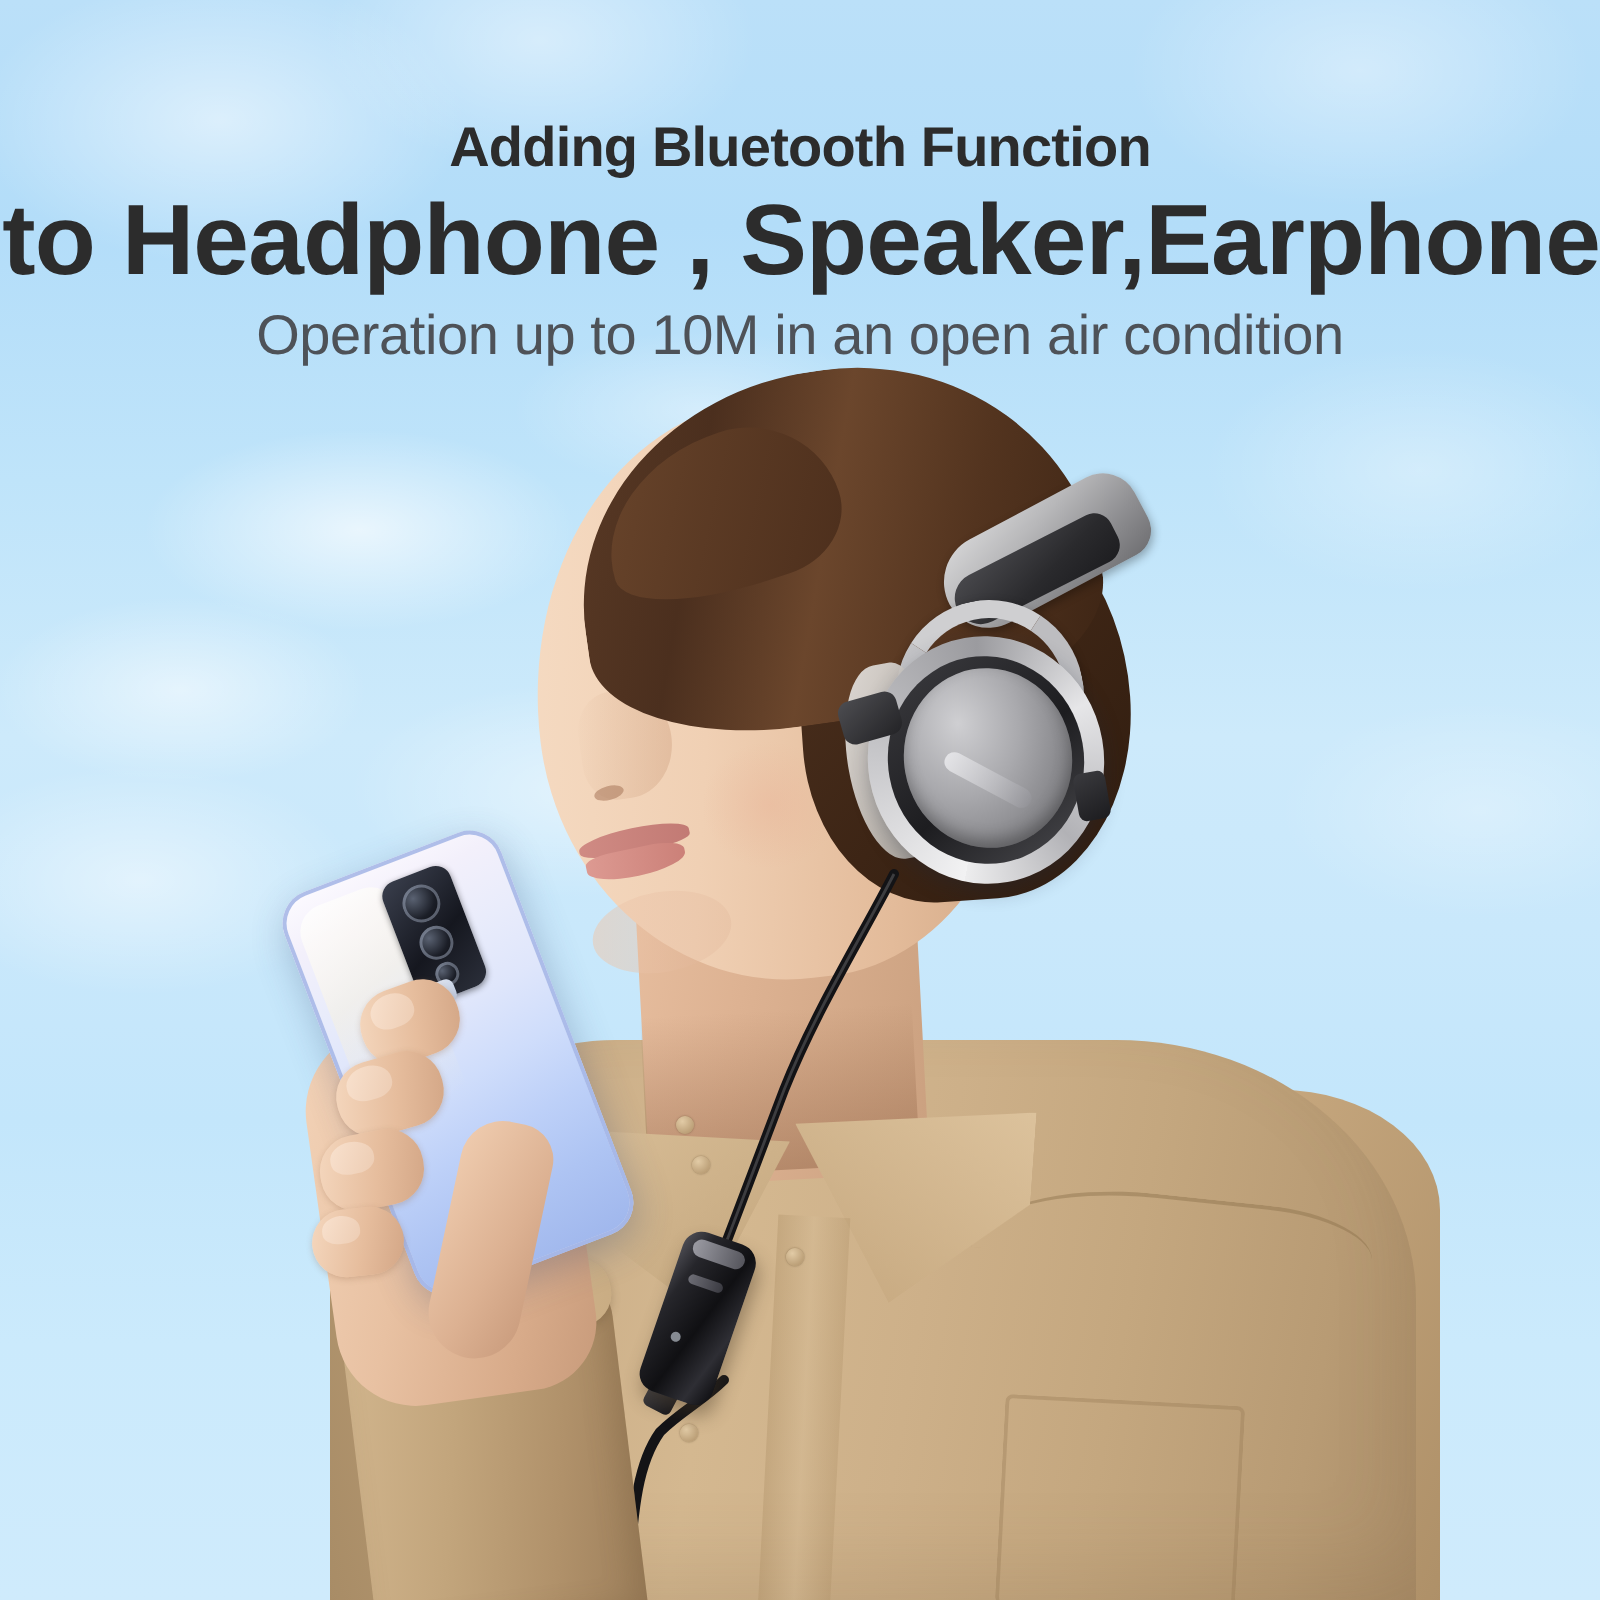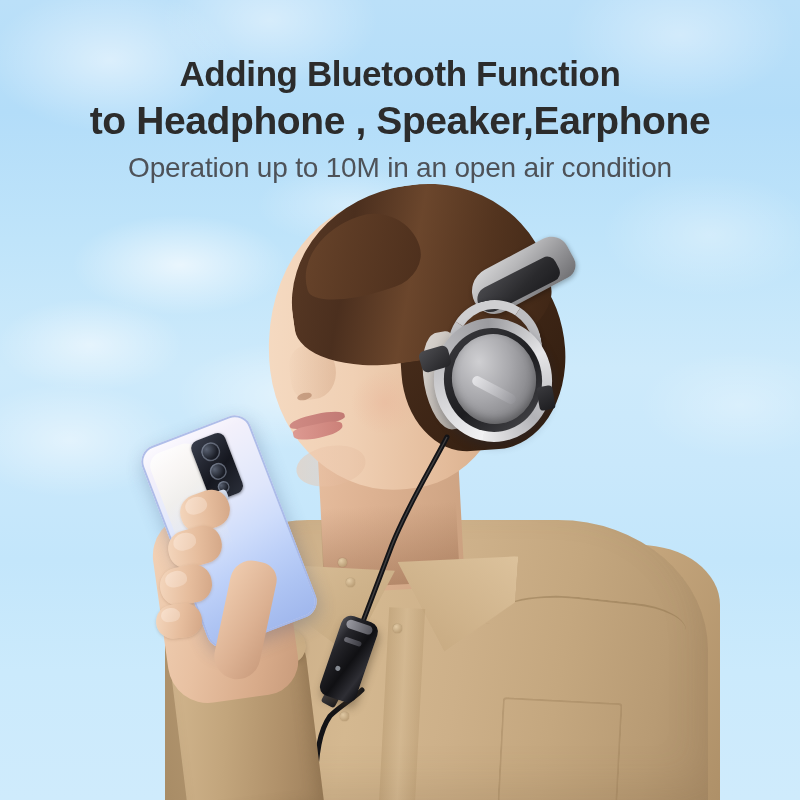--- a/index.html
+++ b/index.html
@@ -38,22 +38,22 @@
     top:50px; left:0; width:800px;
     text-align:center;
     z-index:40;
   }
   .title-line{
     color:#2c2c2c;
     font-weight:bold;
     letter-spacing:-0.4px;
     white-space:nowrap;
   }
-  #title-line-1{ font-size:35px; line-height:47px; }
-  #title-line-2{ font-size:39px; line-height:47px; }
+  #title-line-1{ font-size:28px; line-height:47px; }
+  #title-line-2{ font-size:50px; line-height:47px;text-align:right; }
   #subtitle{
     margin-top:9px;
     color:#4e5258;
     font-size:28px;
     line-height:30px;
     font-weight:400;
     letter-spacing:-0.2px;
     white-space:nowrap;
   }
 

